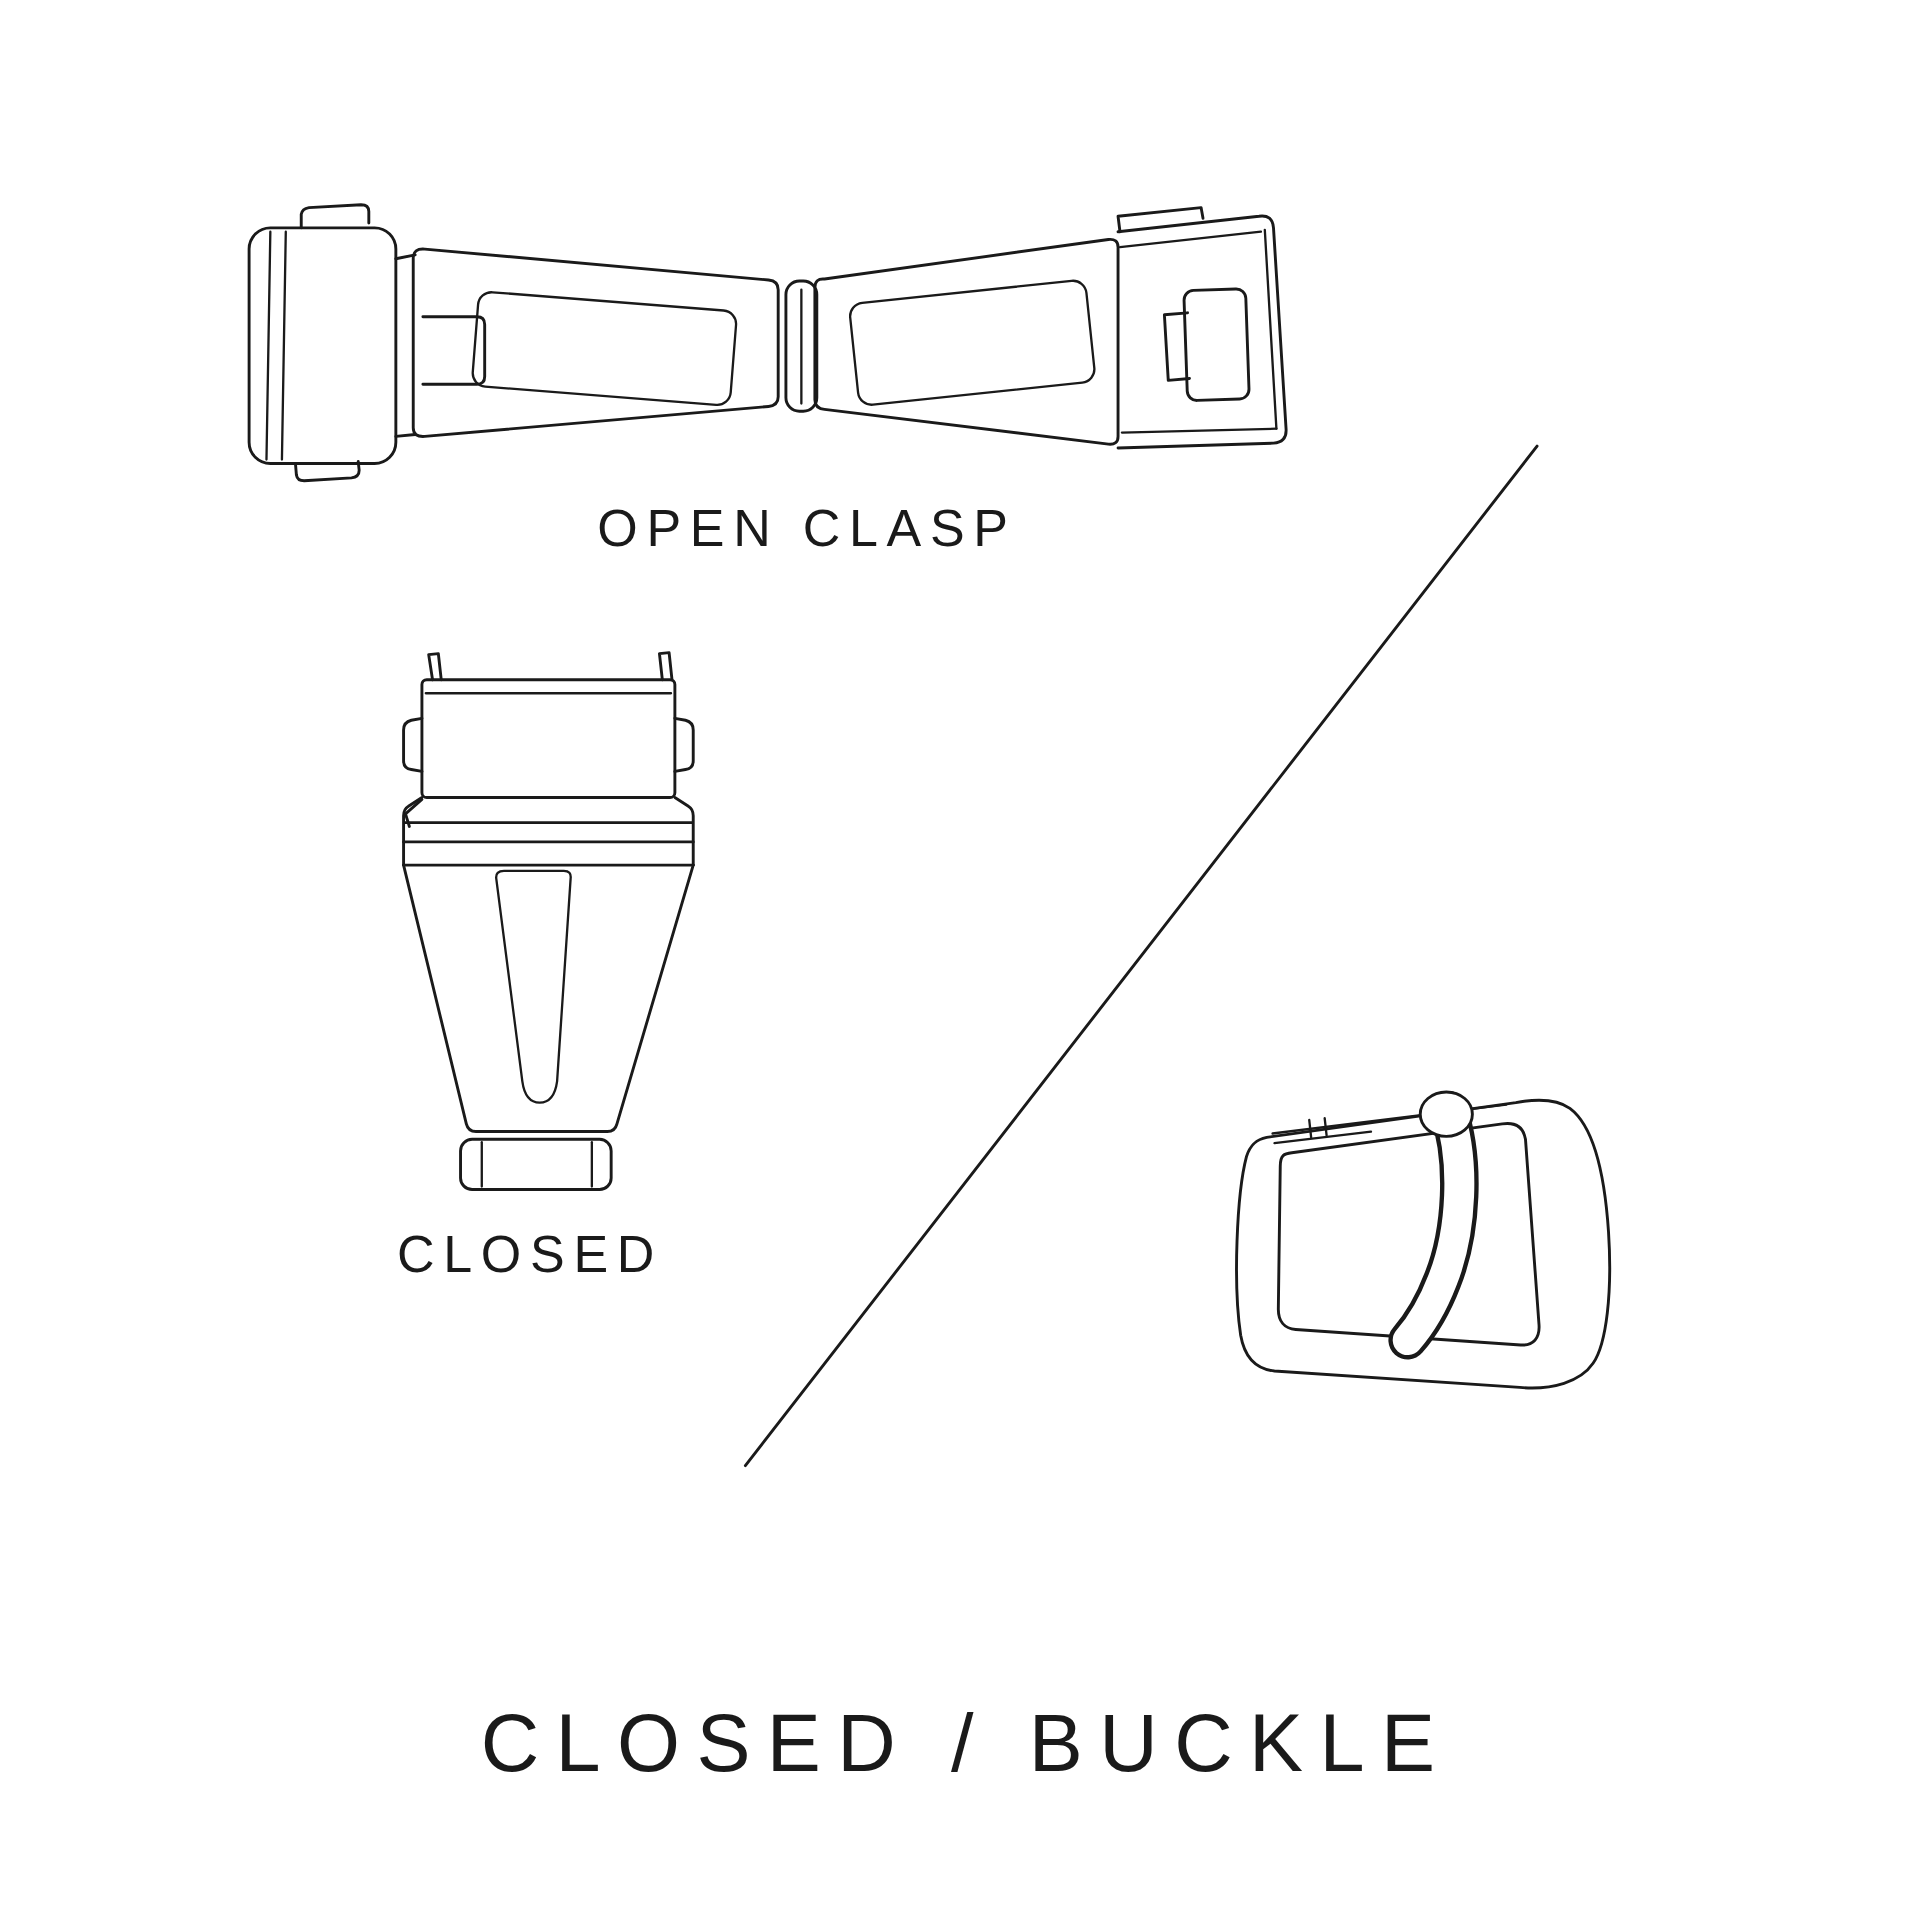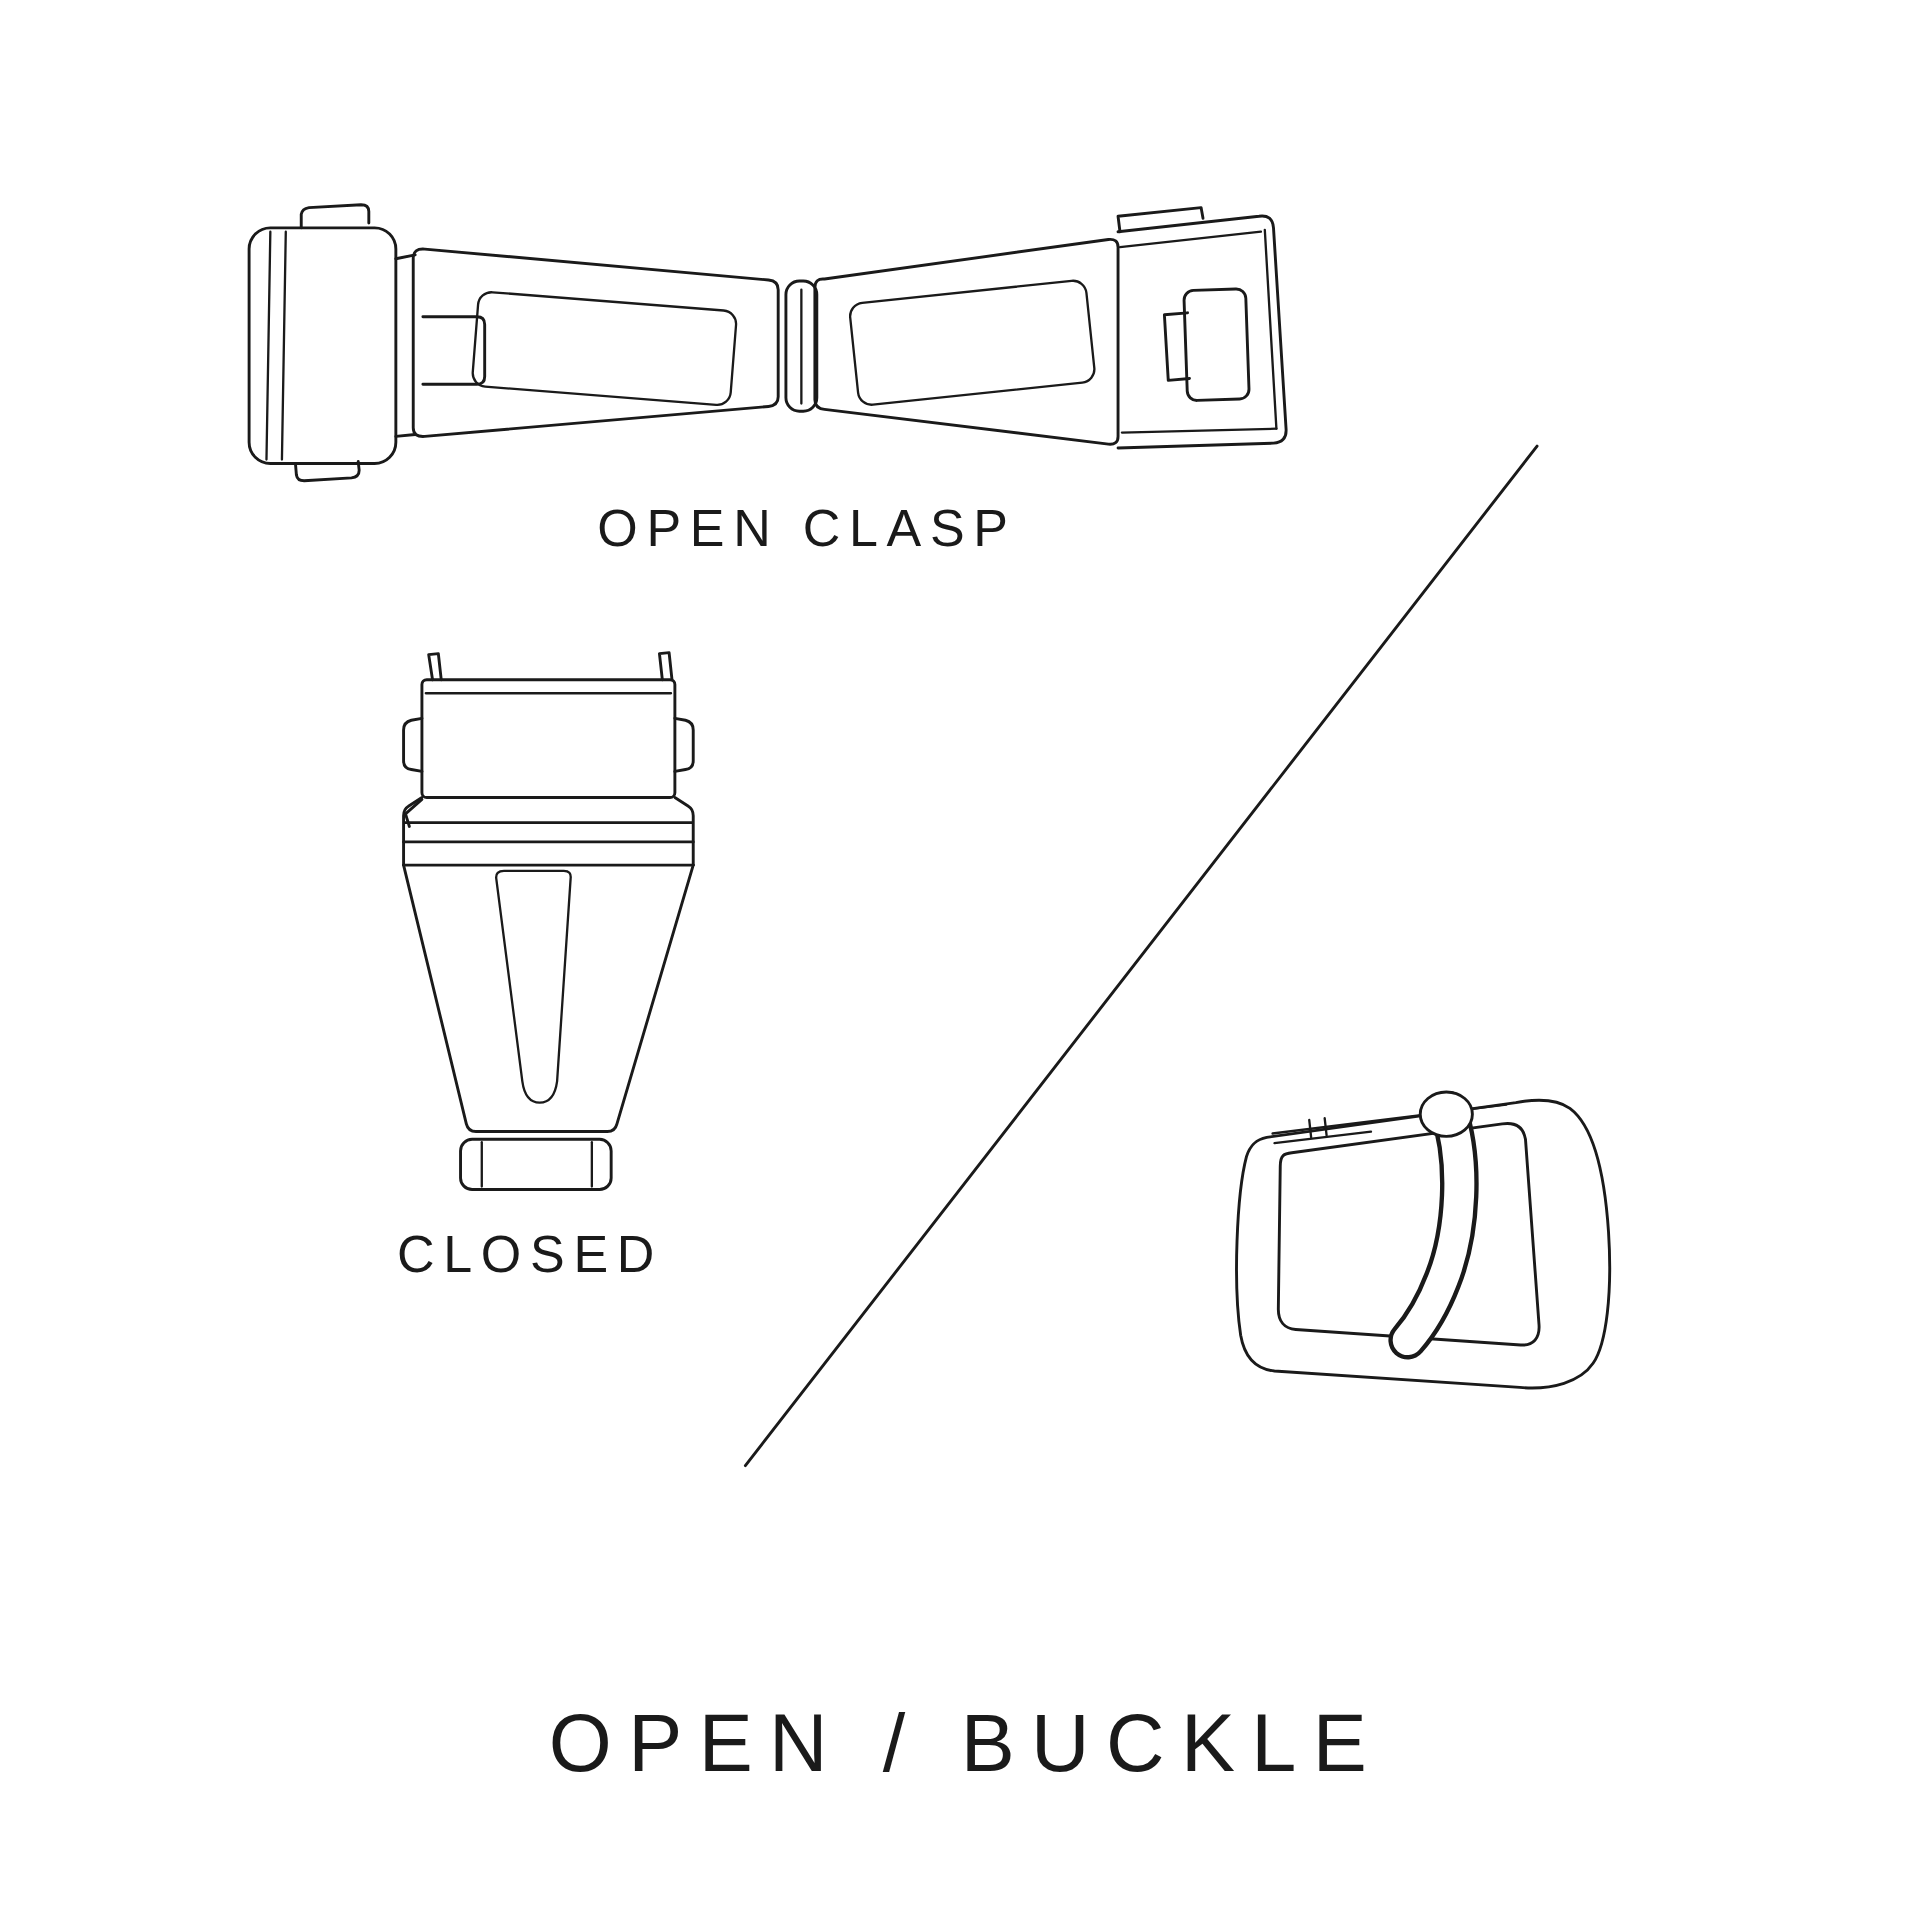--- a/index.html
+++ b/index.html
@@ -98,16 +98,16 @@
       <path class="tang-inner" d="M1500 1150 C1518 1202 1514 1276 1494 1326 C1484 1352 1472 1372 1458 1388"></path>
 
       <ellipse class="fill-white" cx="1498" cy="1154" rx="27" ry="23"></ellipse>
     </g>
   </svg>
 
   <div class="label" style="left:530px; top:1224px;">CLOSED</div>
 
   <div class="label" style="left:807px; top:498px;">OPEN CLASP</div>
 
-  <div class="title" style="left:966px; top:1697px;">OPEN / BUCKLE</div>
+  <div class="title" style="left:966px; top:1697px;">CLOSED / BUCKLE</div>
 
 </div>
 
 
 </body></html>

